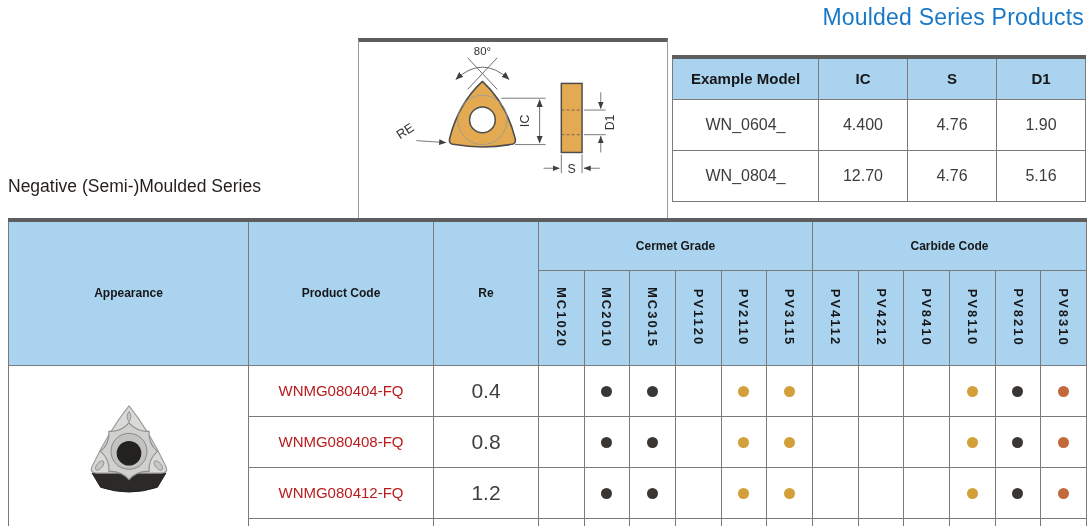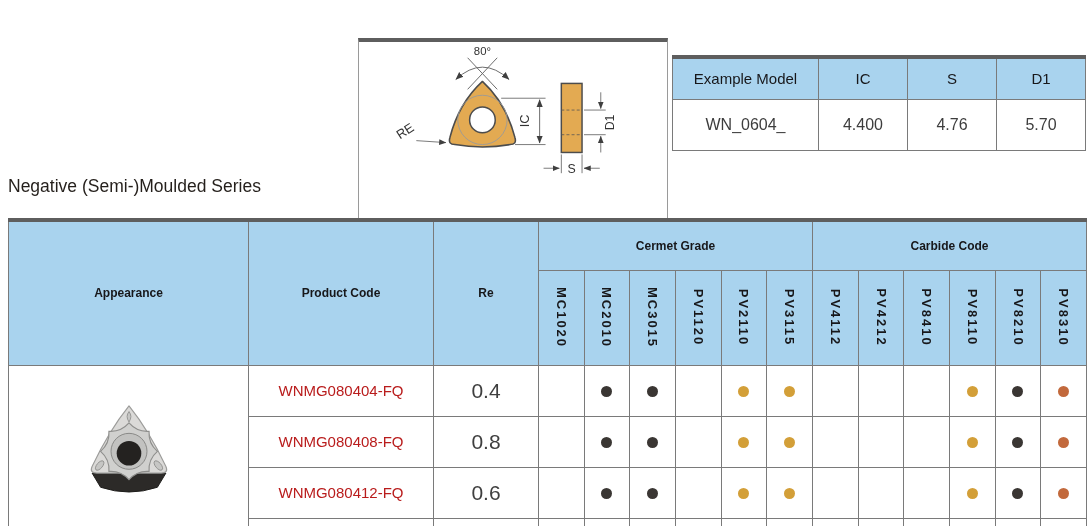--- a/index.html
+++ b/index.html
@@ -13,21 +13,21 @@
 
   
   .diagram-box{position:absolute;left:358px;top:38px;width:310px;height:192px;
     border:1px solid #9a9a9a;border-top:4px solid #5e5e5e;background:#fff;overflow:hidden}
 
   
   .example-table{position:absolute;left:672px;top:55px;width:413px;border-collapse:collapse;
     table-layout:fixed;border-top:4px solid #5e5e5e}
   .example-table th,.example-table td{border:1px solid #7a7a7a;text-align:center;vertical-align:middle}
   .example-table th{height:42px;background:var(--header-blue,#a9d3ee);font-size:15px;
-    font-weight:normal;color:#17171a}
+    font-weight:bold;color:#17171a}
   .example-table td{height:51px;font-size:16px;color:#3d3d3d;font-weight:normal}
 
   
   .section-heading{position:absolute;left:8px;top:176px;font-size:17.5px;font-weight:normal;color:#241f1b}
 
   
   .main-table{position:absolute;left:8px;top:218px;width:1078px;border-collapse:collapse;
     table-layout:fixed;border-top:4px solid #5e5e5e}
   .main-table th,.main-table td{border:1px solid #7a7a7a;vertical-align:middle;text-align:center}
   .main-table th{background:var(--header-blue,#a9d3ee);color:#17171a;font-weight:bold}
@@ -44,20 +44,21 @@
   .pc{font-size:15px;color:#b91c1c}
   .re{font-size:21px;color:#3f3f3f}
   .dotcell{padding:0}
   .mark{display:inline-block;width:11px;height:11px;border-radius:50%;background:transparent;vertical-align:middle}
 </style>
 </head>
 <body>
 
 <div class="page">
 
+  <div class="page-title">Moulded Series Products</div>
 
   <div class="diagram-box">
     <svg viewBox="0 0 310 146" width="308" height="144">
       <defs>
         <marker id="arr" viewBox="0 0 10 10" refX="9.5" refY="5" markerWidth="8" markerHeight="8" orient="auto-start-reverse">
           <path d="M0,1 L10,5 L0,9 z" fill="#3f3f3f"></path>
         </marker>
       </defs>
 
       <g stroke="#6b6b6b" stroke-width="1" fill="none">
@@ -120,21 +121,27 @@
         <th>IC</th>
         <th>S</th>
         <th>D1</th>
       </tr>
     </thead>
     <tbody>
       <tr>
         <td>WN_0604_</td>
         <td>4.400</td>
         <td>4.76</td>
-        <td>5.70</td>
+        <td>1.90</td>
+      </tr>
+      <tr>
+        <td>WN_0804_</td>
+        <td>12.70</td>
+        <td>4.76</td>
+        <td>5.16</td>
       </tr>
     </tbody>
   </table>
 
   <div class="section-heading">Negative (Semi-)Moulded Series</div>
 
   <table class="main-table">
     <colgroup>
       <col style="width:240px">
         <col style="width:185px">
@@ -252,21 +259,21 @@
         <td class="dotcell"><span class="mark" style="background: rgb(211, 159, 56);"></span></td>
         <td class="dotcell"><span class="mark"></span></td>
         <td class="dotcell"><span class="mark"></span></td>
         <td class="dotcell"><span class="mark"></span></td>
         <td class="dotcell"><span class="mark" style="background: rgb(211, 159, 56);"></span></td>
         <td class="dotcell"><span class="mark" style="background: rgb(58, 54, 51);"></span></td>
         <td class="dotcell"><span class="mark" style="background: rgb(194, 105, 60);"></span></td>
       </tr>
       <tr class="brow">
         <td class="pc">WNMG080412-FQ</td>
-        <td class="re">0.6</td>
+        <td class="re">1.2</td>
         <td class="dotcell"><span class="mark"></span></td>
         <td class="dotcell"><span class="mark" style="background: rgb(58, 54, 51);"></span></td>
         <td class="dotcell"><span class="mark" style="background: rgb(58, 54, 51);"></span></td>
         <td class="dotcell"><span class="mark"></span></td>
         <td class="dotcell"><span class="mark" style="background: rgb(211, 159, 56);"></span></td>
         <td class="dotcell"><span class="mark" style="background: rgb(211, 159, 56);"></span></td>
         <td class="dotcell"><span class="mark"></span></td>
         <td class="dotcell"><span class="mark"></span></td>
         <td class="dotcell"><span class="mark"></span></td>
         <td class="dotcell"><span class="mark" style="background: rgb(211, 159, 56);"></span></td>

